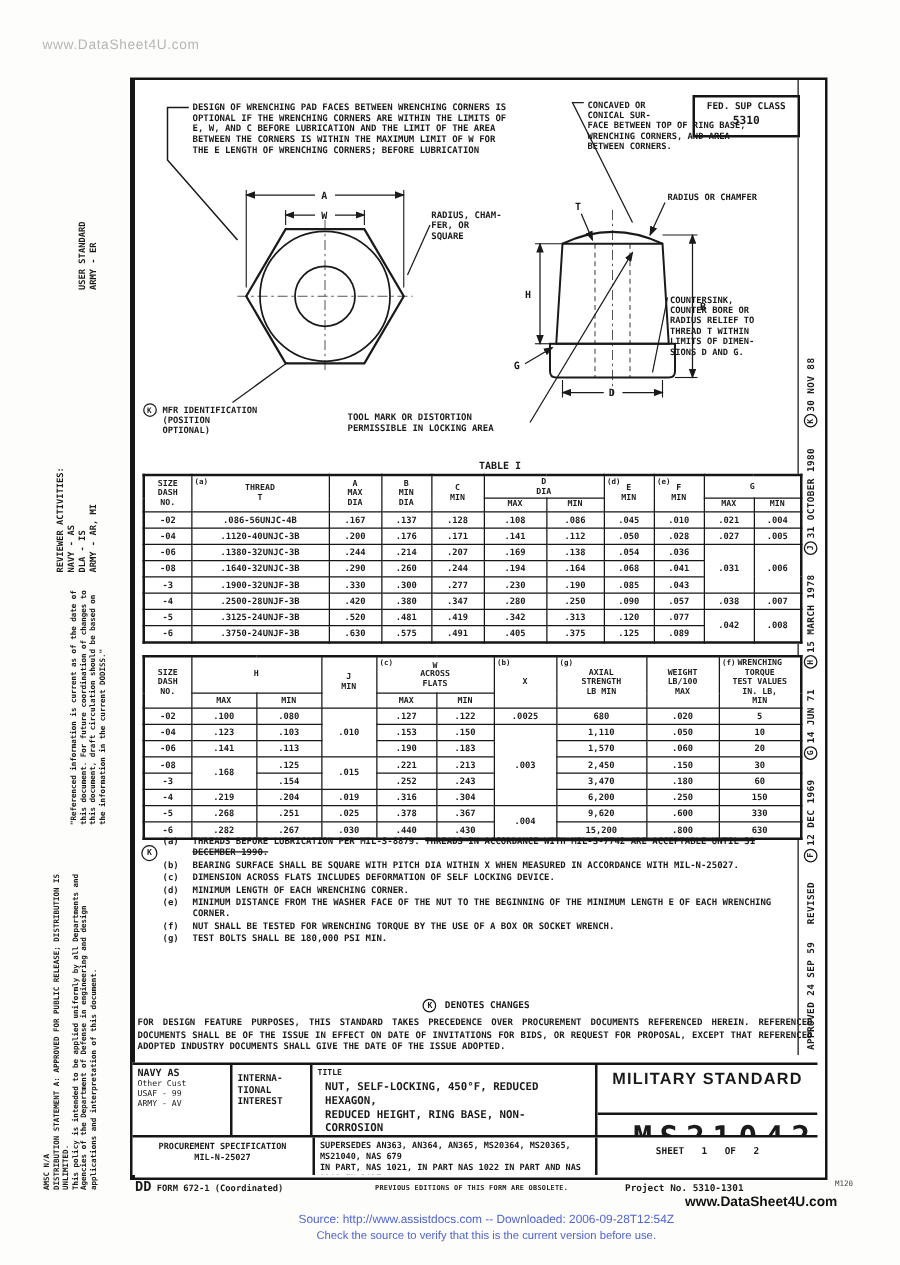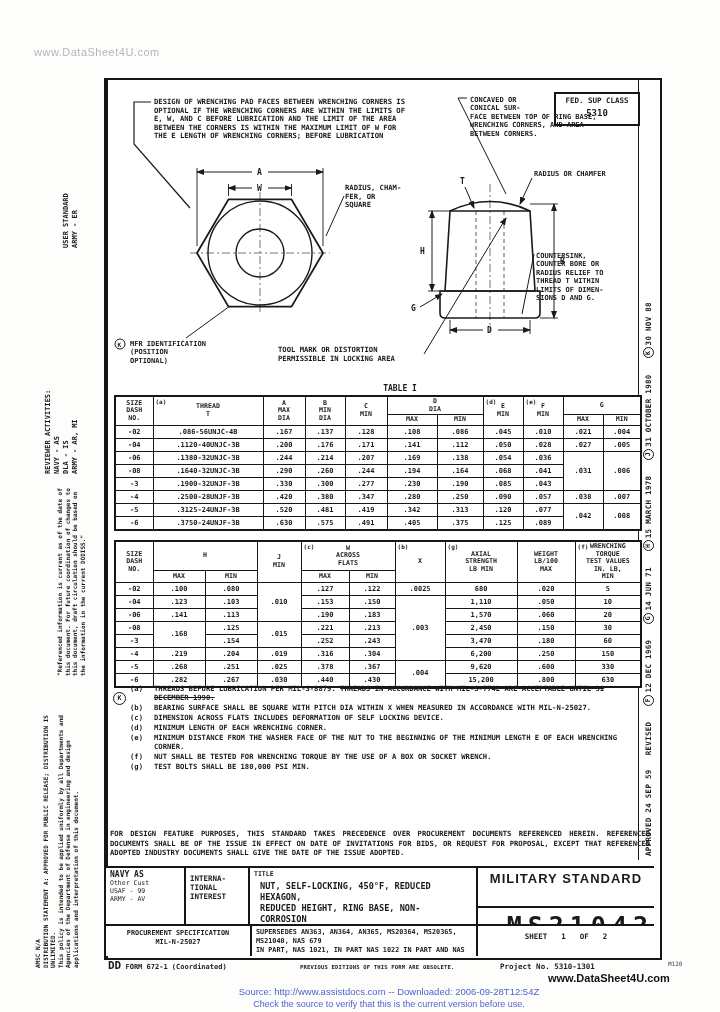--- a/index.html
+++ b/index.html
@@ -1,20 +1,20 @@
 <!DOCTYPE html>
 <html><head>
 <meta charset="utf-8">
 <style>
   html,body{margin:0;padding:0;}
   body{width:720px;height:1012px;position:relative;background:#fdfdfc;overflow:hidden;
        font-family:"DejaVu Sans Mono",monospace;color:#1a1a1a;}
   .abs{position:absolute;}
   .pre{white-space:pre-line;}
-  .page{position:absolute;inset:0;margin-top:16px;}
+  .page{position:absolute;inset:0;}
   .wm-top{left:34px;top:30px;font-size:11px;color:#b6b6b6;font-family:"Liberation Sans",sans-serif;letter-spacing:.5px;}
   .wm-bot{left:548px;top:956px;font-size:11px;color:#111;font-weight:bold;font-family:"Liberation Sans",sans-serif;}
   .src{left:0;width:720px;text-align:center;color:#5063cf;font-family:"Liberation Sans",sans-serif;padding-left:29px;}
   .src1{top:970px;font-size:9.5px;}
   .src2{top:983px;font-size:9px;}
   .doc-frame{left:104px;top:62px;width:552px;height:878px;border:2px solid #161616;border-left-width:4px;background:#fff;}
   .rev-rule{left:638px;top:64px;height:780px;border-left:1.5px solid #161616;width:0;}
   
   .vtext{transform:rotate(-90deg);transform-origin:left top;white-space:nowrap;font-weight:bold;}
   .vwrap{transform:rotate(-90deg);transform-origin:left top;font-weight:bold;}
@@ -543,20 +543,24 @@
       <div class="note-row">
         <span class="nkey">(f)</span>
         <span class="ntext">NUT SHALL BE TESTED FOR WRENCHING TORQUE BY THE USE OF A BOX OR SOCKET WRENCH.</span>
       </div>
       <div class="note-row">
         <span class="nkey">(g)</span>
         <span class="ntext">TEST BOLTS SHALL BE 180,000 PSI MIN.</span>
       </div>
     </div>
 
+  <div class="abs denotes">
+    <span class="circ">K</span>
+    <span>DENOTES CHANGES</span>
+  </div>
 
   <div class="abs prec">FOR DESIGN FEATURE PURPOSES, THIS STANDARD TAKES PRECEDENCE OVER PROCUREMENT DOCUMENTS REFERENCED HEREIN. REFERENCED DOCUMENTS SHALL BE OF THE ISSUE IN EFFECT ON DATE OF INVITATIONS FOR BIDS, OR REQUEST FOR PROPOSAL, EXCEPT THAT REFERENCED ADOPTED INDUSTRY DOCUMENTS SHALL GIVE THE DATE OF THE ISSUE ADOPTED.</div>
 
   <div class="abs tblock">
     <div class="tb-row1">
       <div class="tb-cell">
         <div class="act1">NAVY AS</div>
         <div class="act2">Other Cust</div>
         <div class="act2">USAF - 99</div>
         <div class="act2">ARMY - AV</div>

